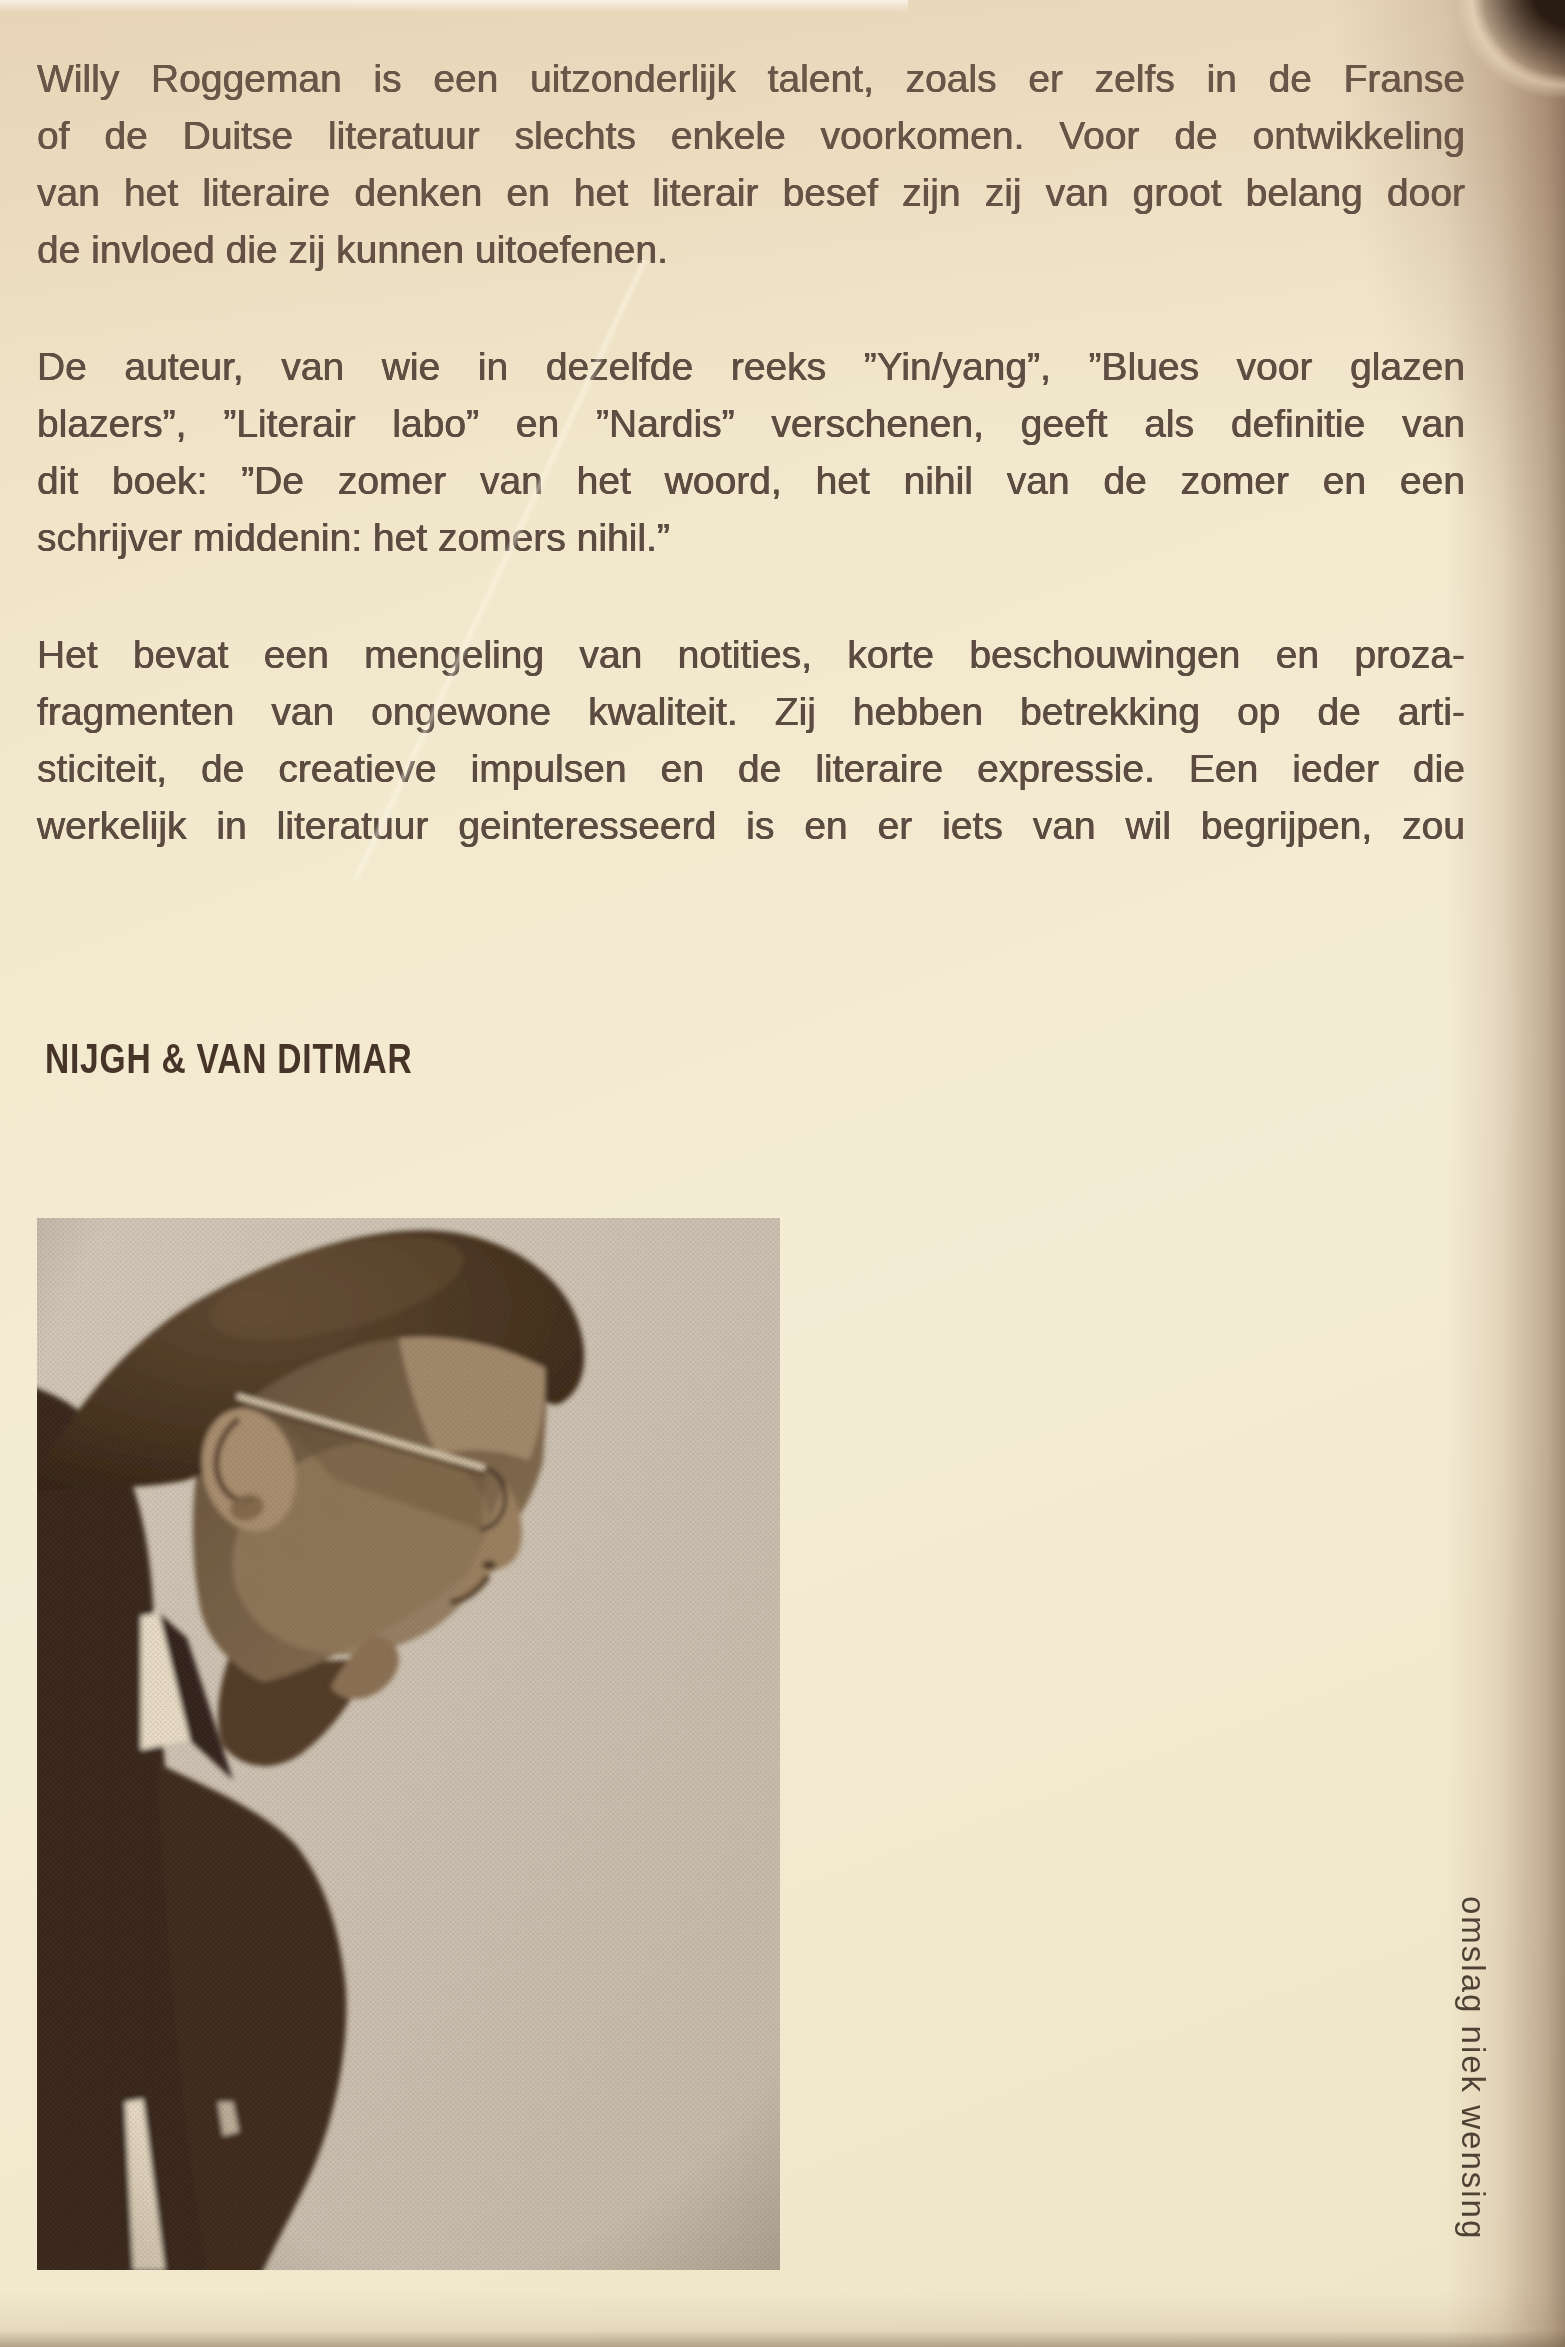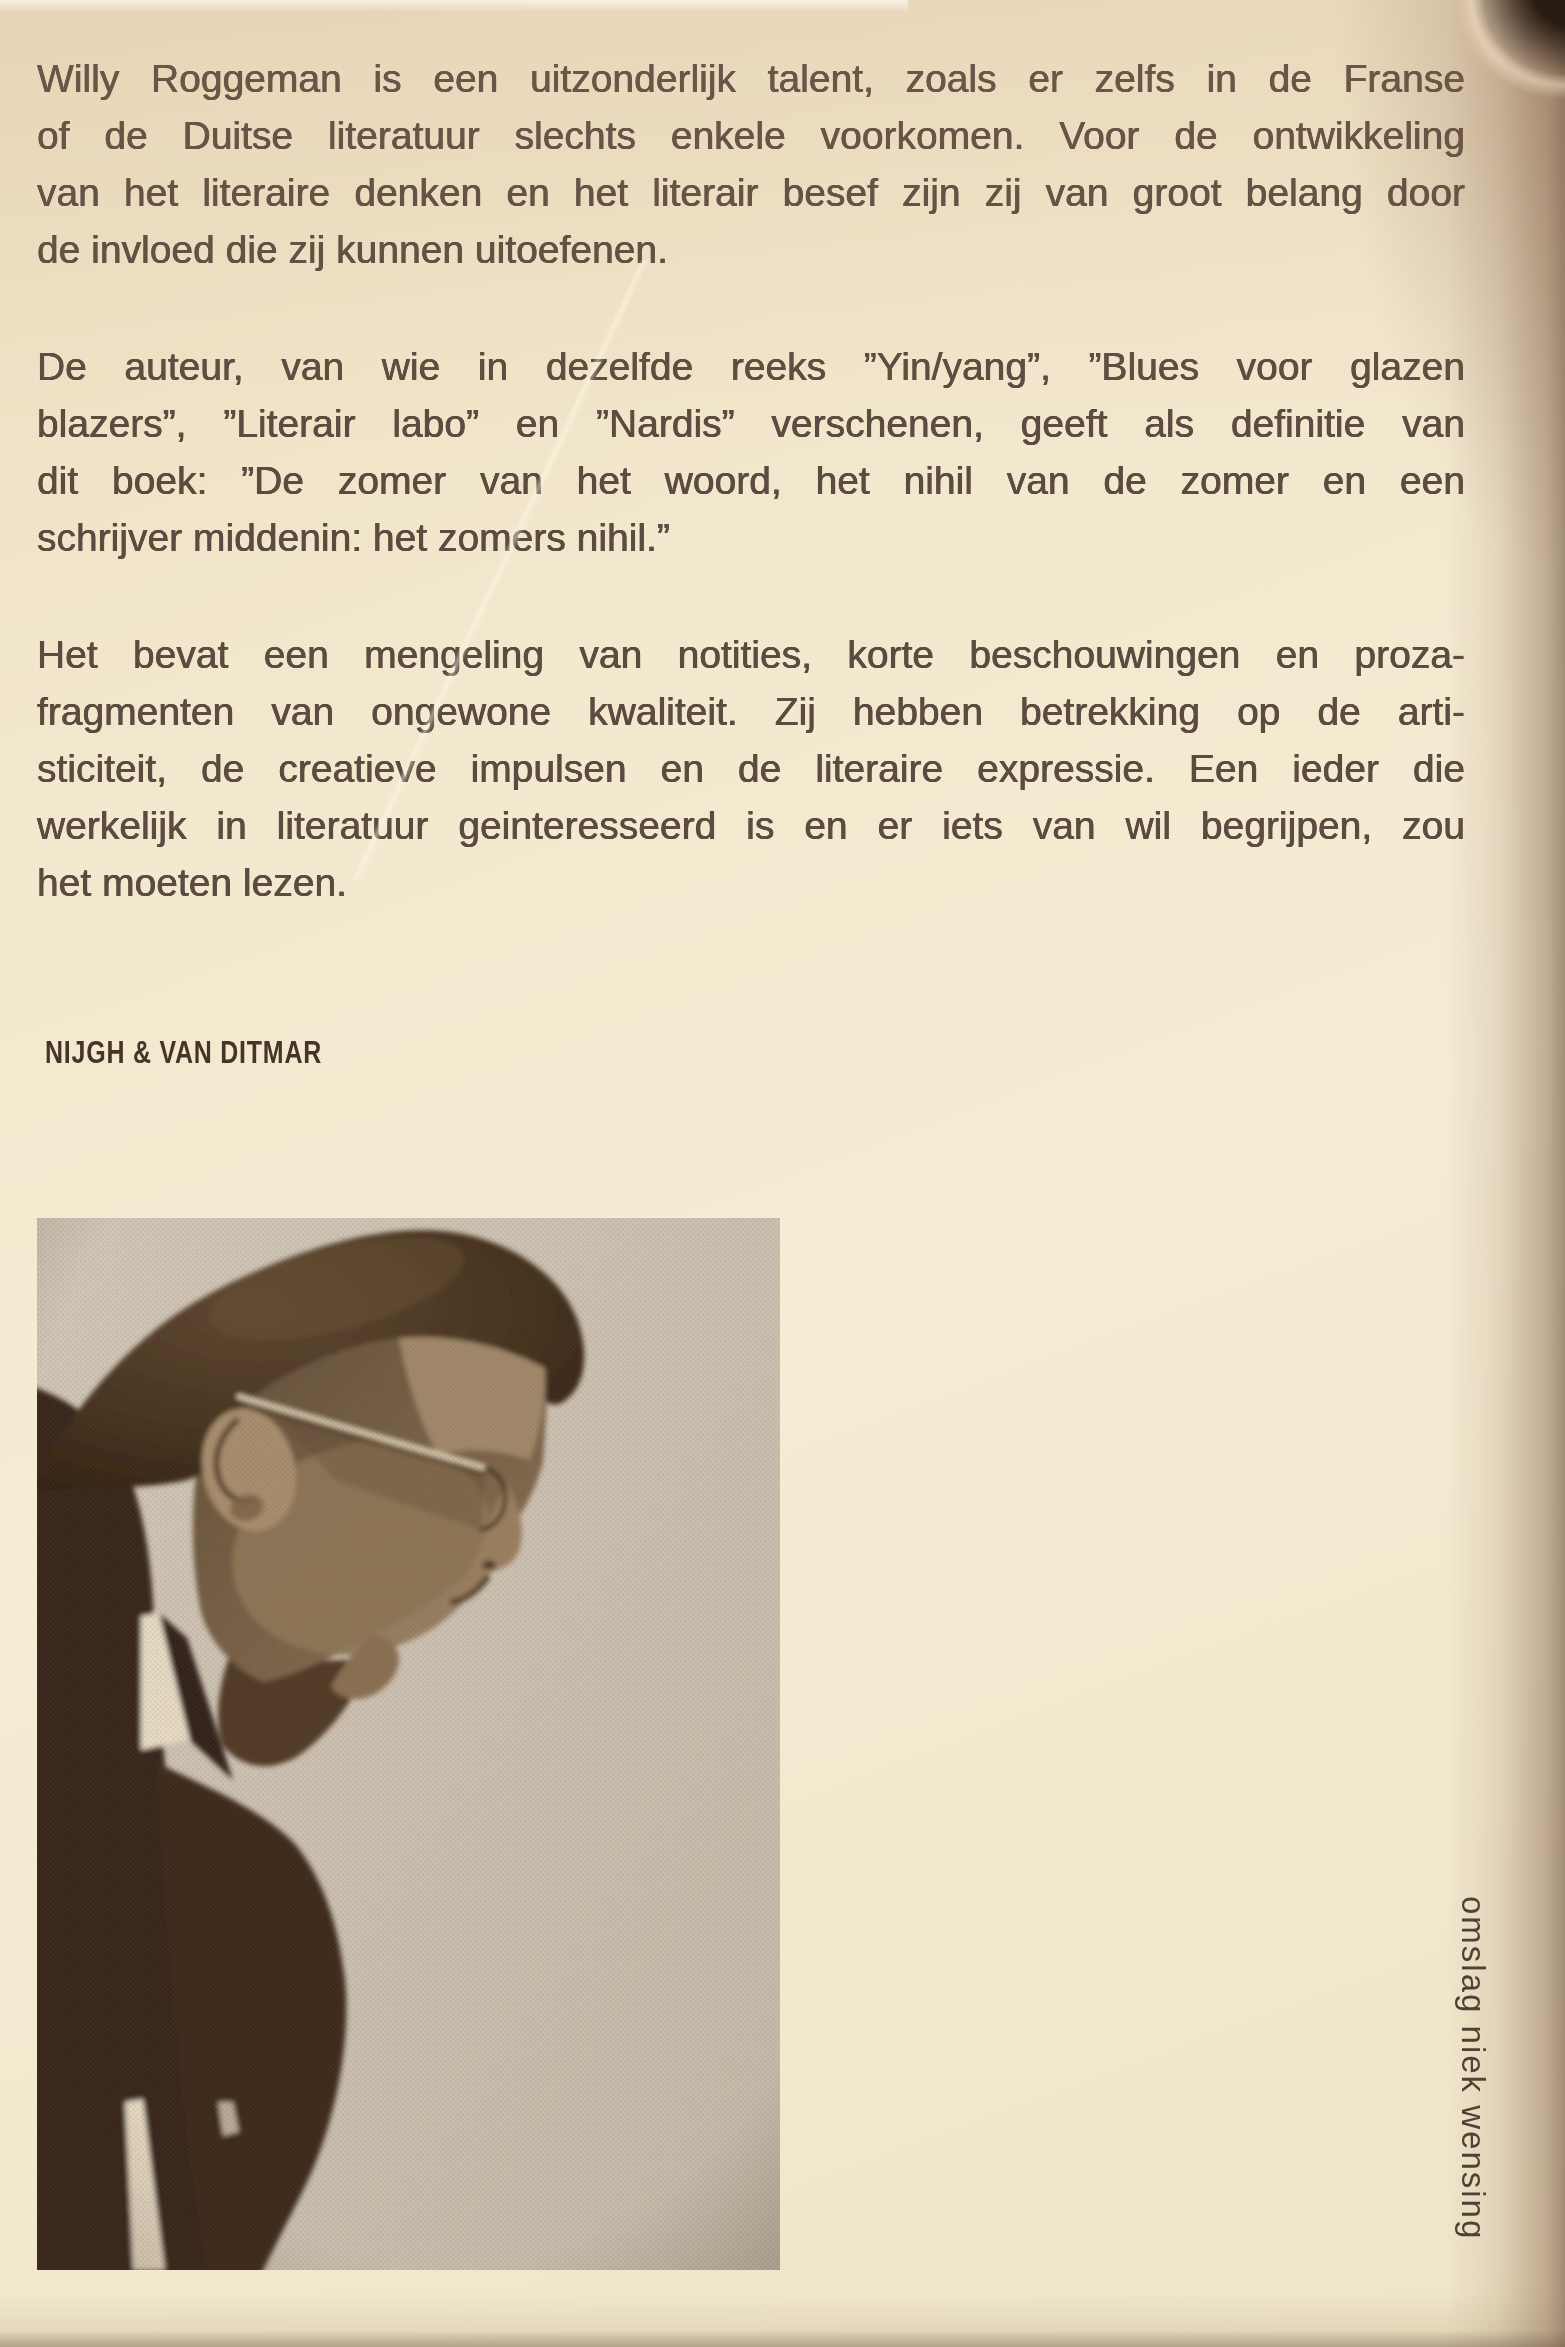--- a/index.html
+++ b/index.html
@@ -15,21 +15,21 @@
     font-size:39px;line-height:57px;color:#5b4b40;
     filter:blur(0.6px);
     text-shadow:0.35px 0 0 currentColor,-0.35px 0 0 currentColor;
   }
   .para{margin:0 0 60px 0;}
   .line{display:block;text-align:justify;text-align-last:justify;}
   .line.last{text-align-last:left;}
   
   .publisher{
     position:absolute;left:45px;top:1034px;
-    font-size:32px;font-weight:bold;color:#463428;
+    font-size:43px;font-weight:bold;color:#463428;
     letter-spacing:1px;white-space:nowrap;
     filter:blur(0.4px);
   }
   .publisher .squeeze{display:inline-block;transform:scaleX(0.78);transform-origin:0 50%;}
   
   .photo{position:absolute;left:37px;top:1218px;width:743px;height:1052px;}
   .photo svg{display:block;width:100%;height:100%;}
   
   .credit{
     position:absolute;left:1448px;top:1896px;height:390px;width:44px;
@@ -72,21 +72,20 @@
       <span class="line">De auteur, van wie in dezelfde reeks ”Yin/yang”, ”Blues voor glazen</span>
       <span class="line">blazers”, ”Literair labo” en ”Nardis” verschenen, geeft als definitie van</span>
       <span class="line">dit boek: ”De zomer van het woord, het nihil van de zomer en een</span>
       <span class="line last">schrijver middenin: het zomers nihil.”</span>
     </p>
     <p class="para">
       <span class="line">Het bevat een mengeling van notities, korte beschouwingen en proza-</span>
       <span class="line">fragmenten van ongewone kwaliteit. Zij hebben betrekking op de arti-</span>
       <span class="line">sticiteit, de creatieve impulsen en de literaire expressie. Een ieder die</span>
       <span class="line">werkelijk in literatuur geinteresseerd is en er iets van wil begrijpen, zou</span>
-      <span class="line last">het moeten lezen.</span>
     </p>
   </div>
 
   <div class="publisher">
     <span class="squeeze">NIJGH &amp; VAN DITMAR</span>
   </div>
 
   <div class="photo">
     <svg viewBox="0 0 743 1052" xmlns="http://www.w3.org/2000/svg" role="img" aria-label="halftone sepia portrait of the author in profile, head bowed, wearing glasses, dark suit and white shirt">
       <defs>

